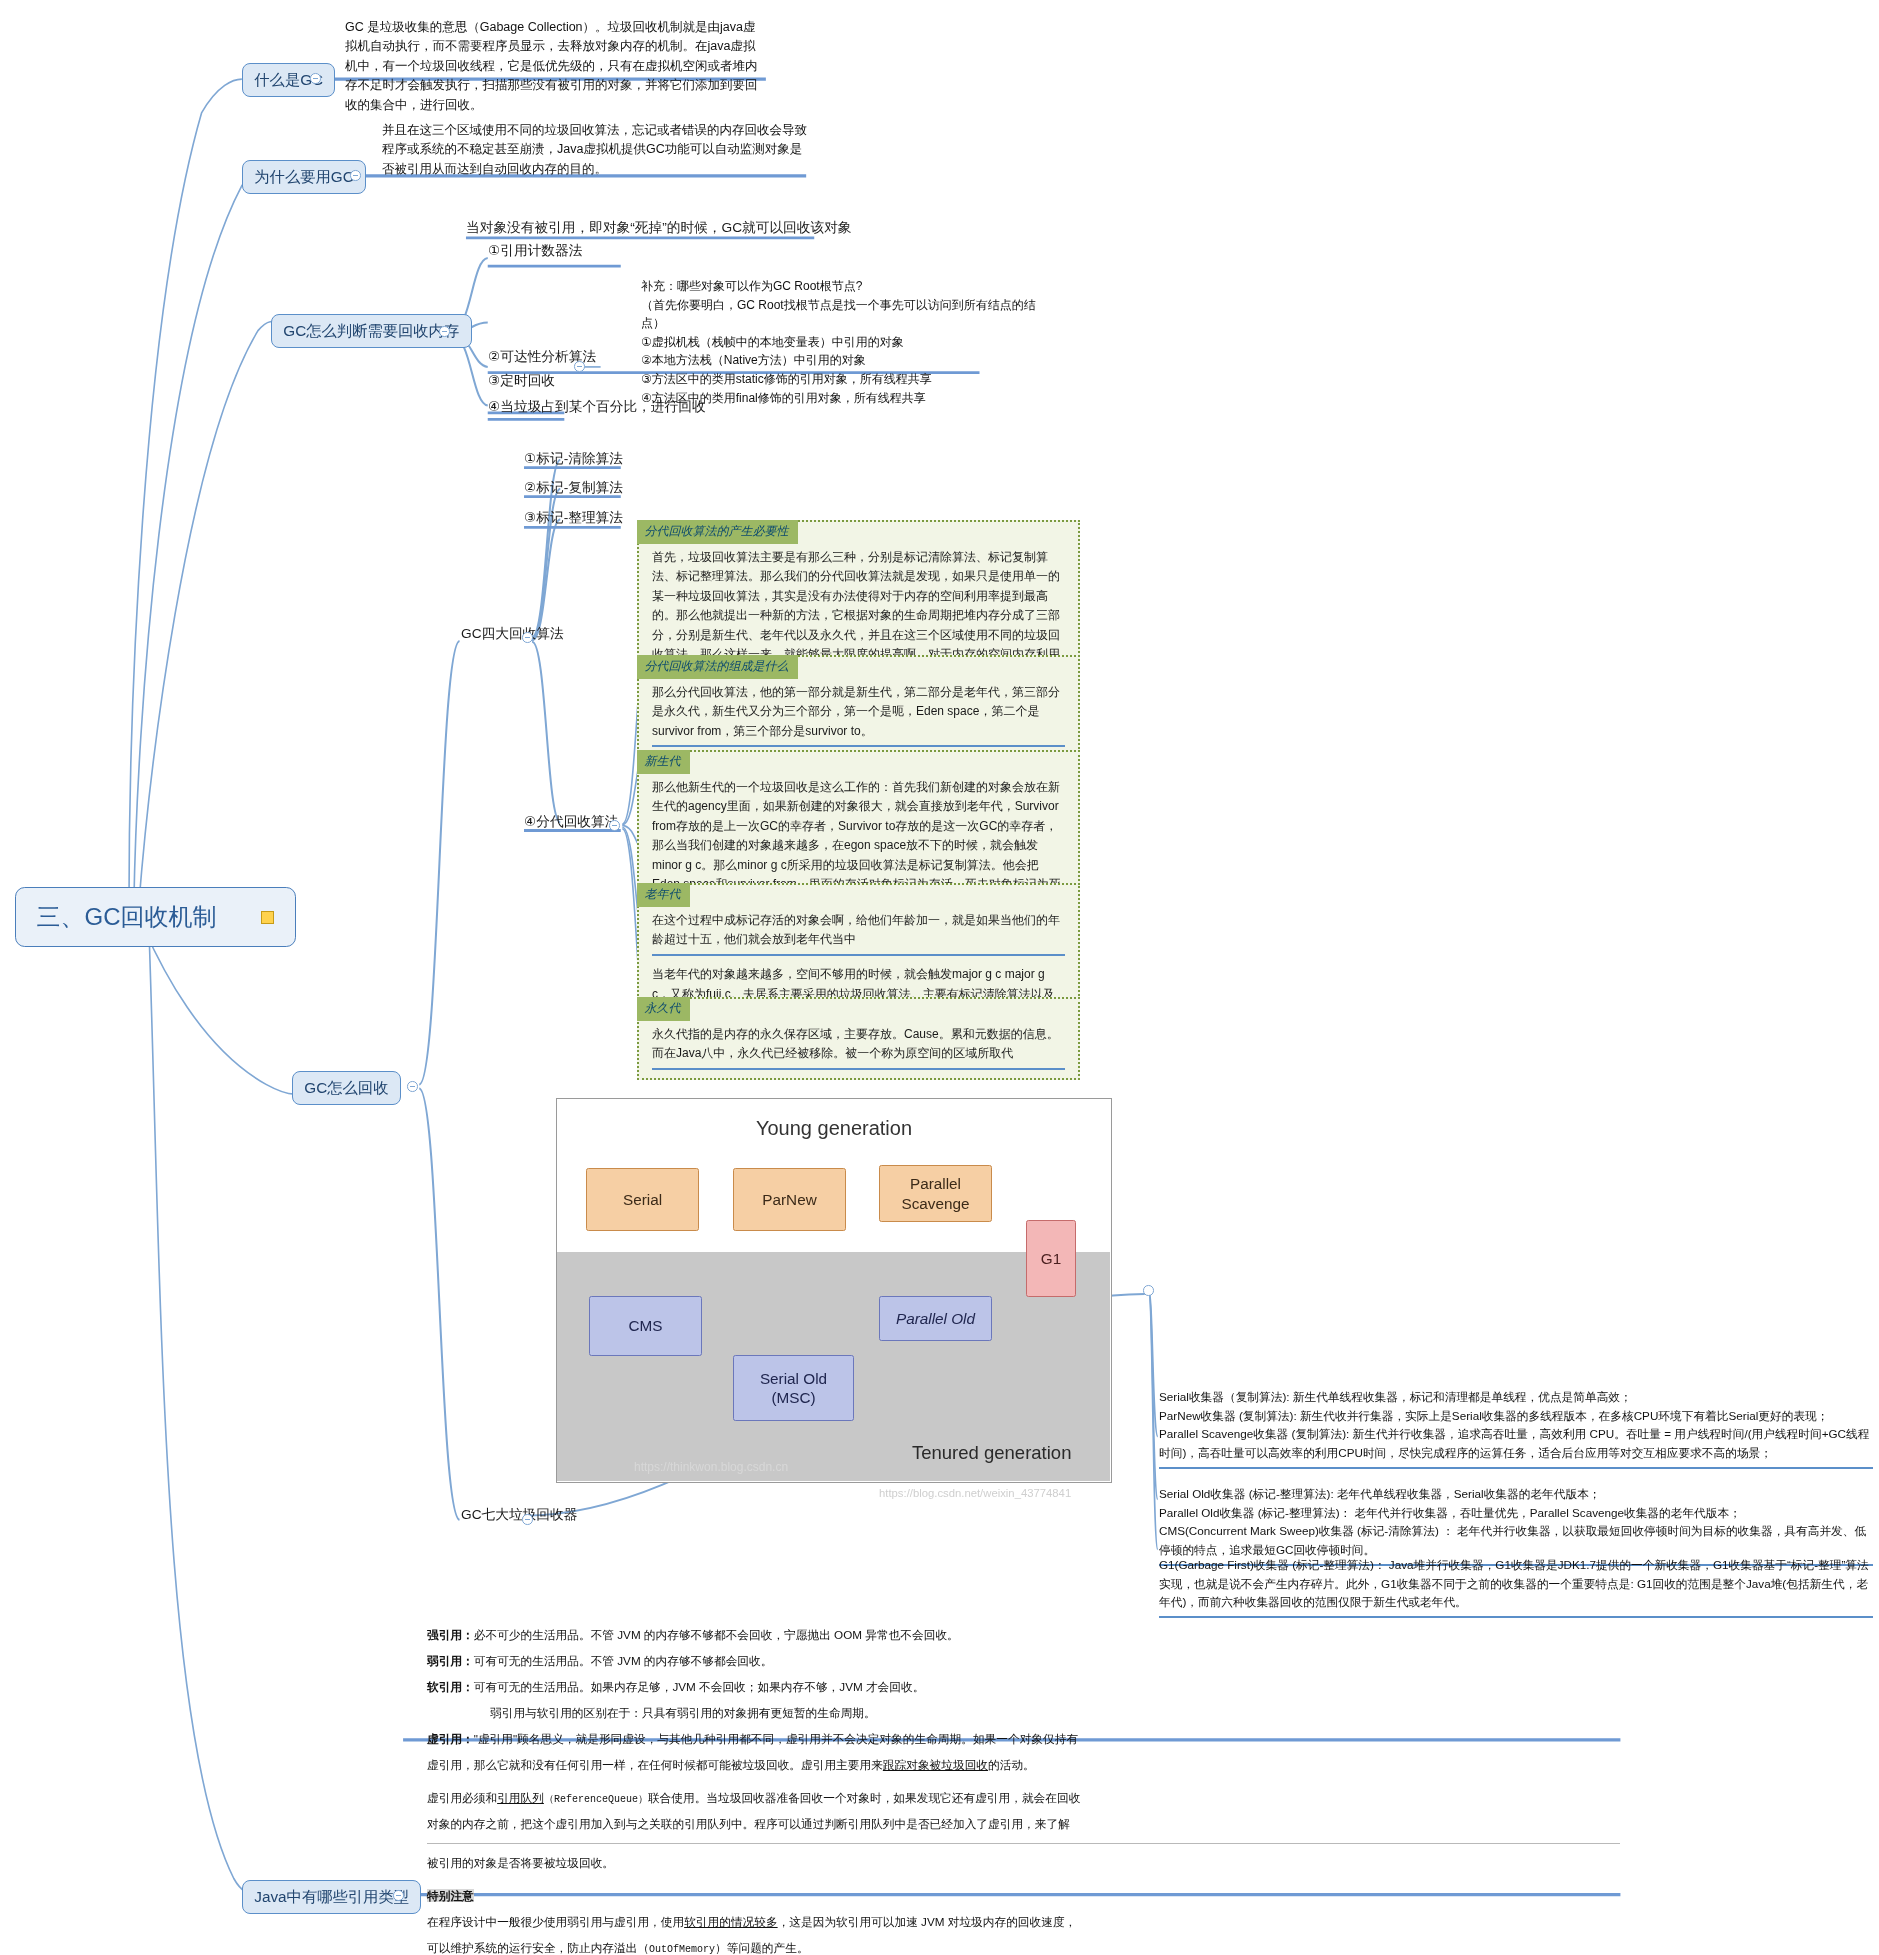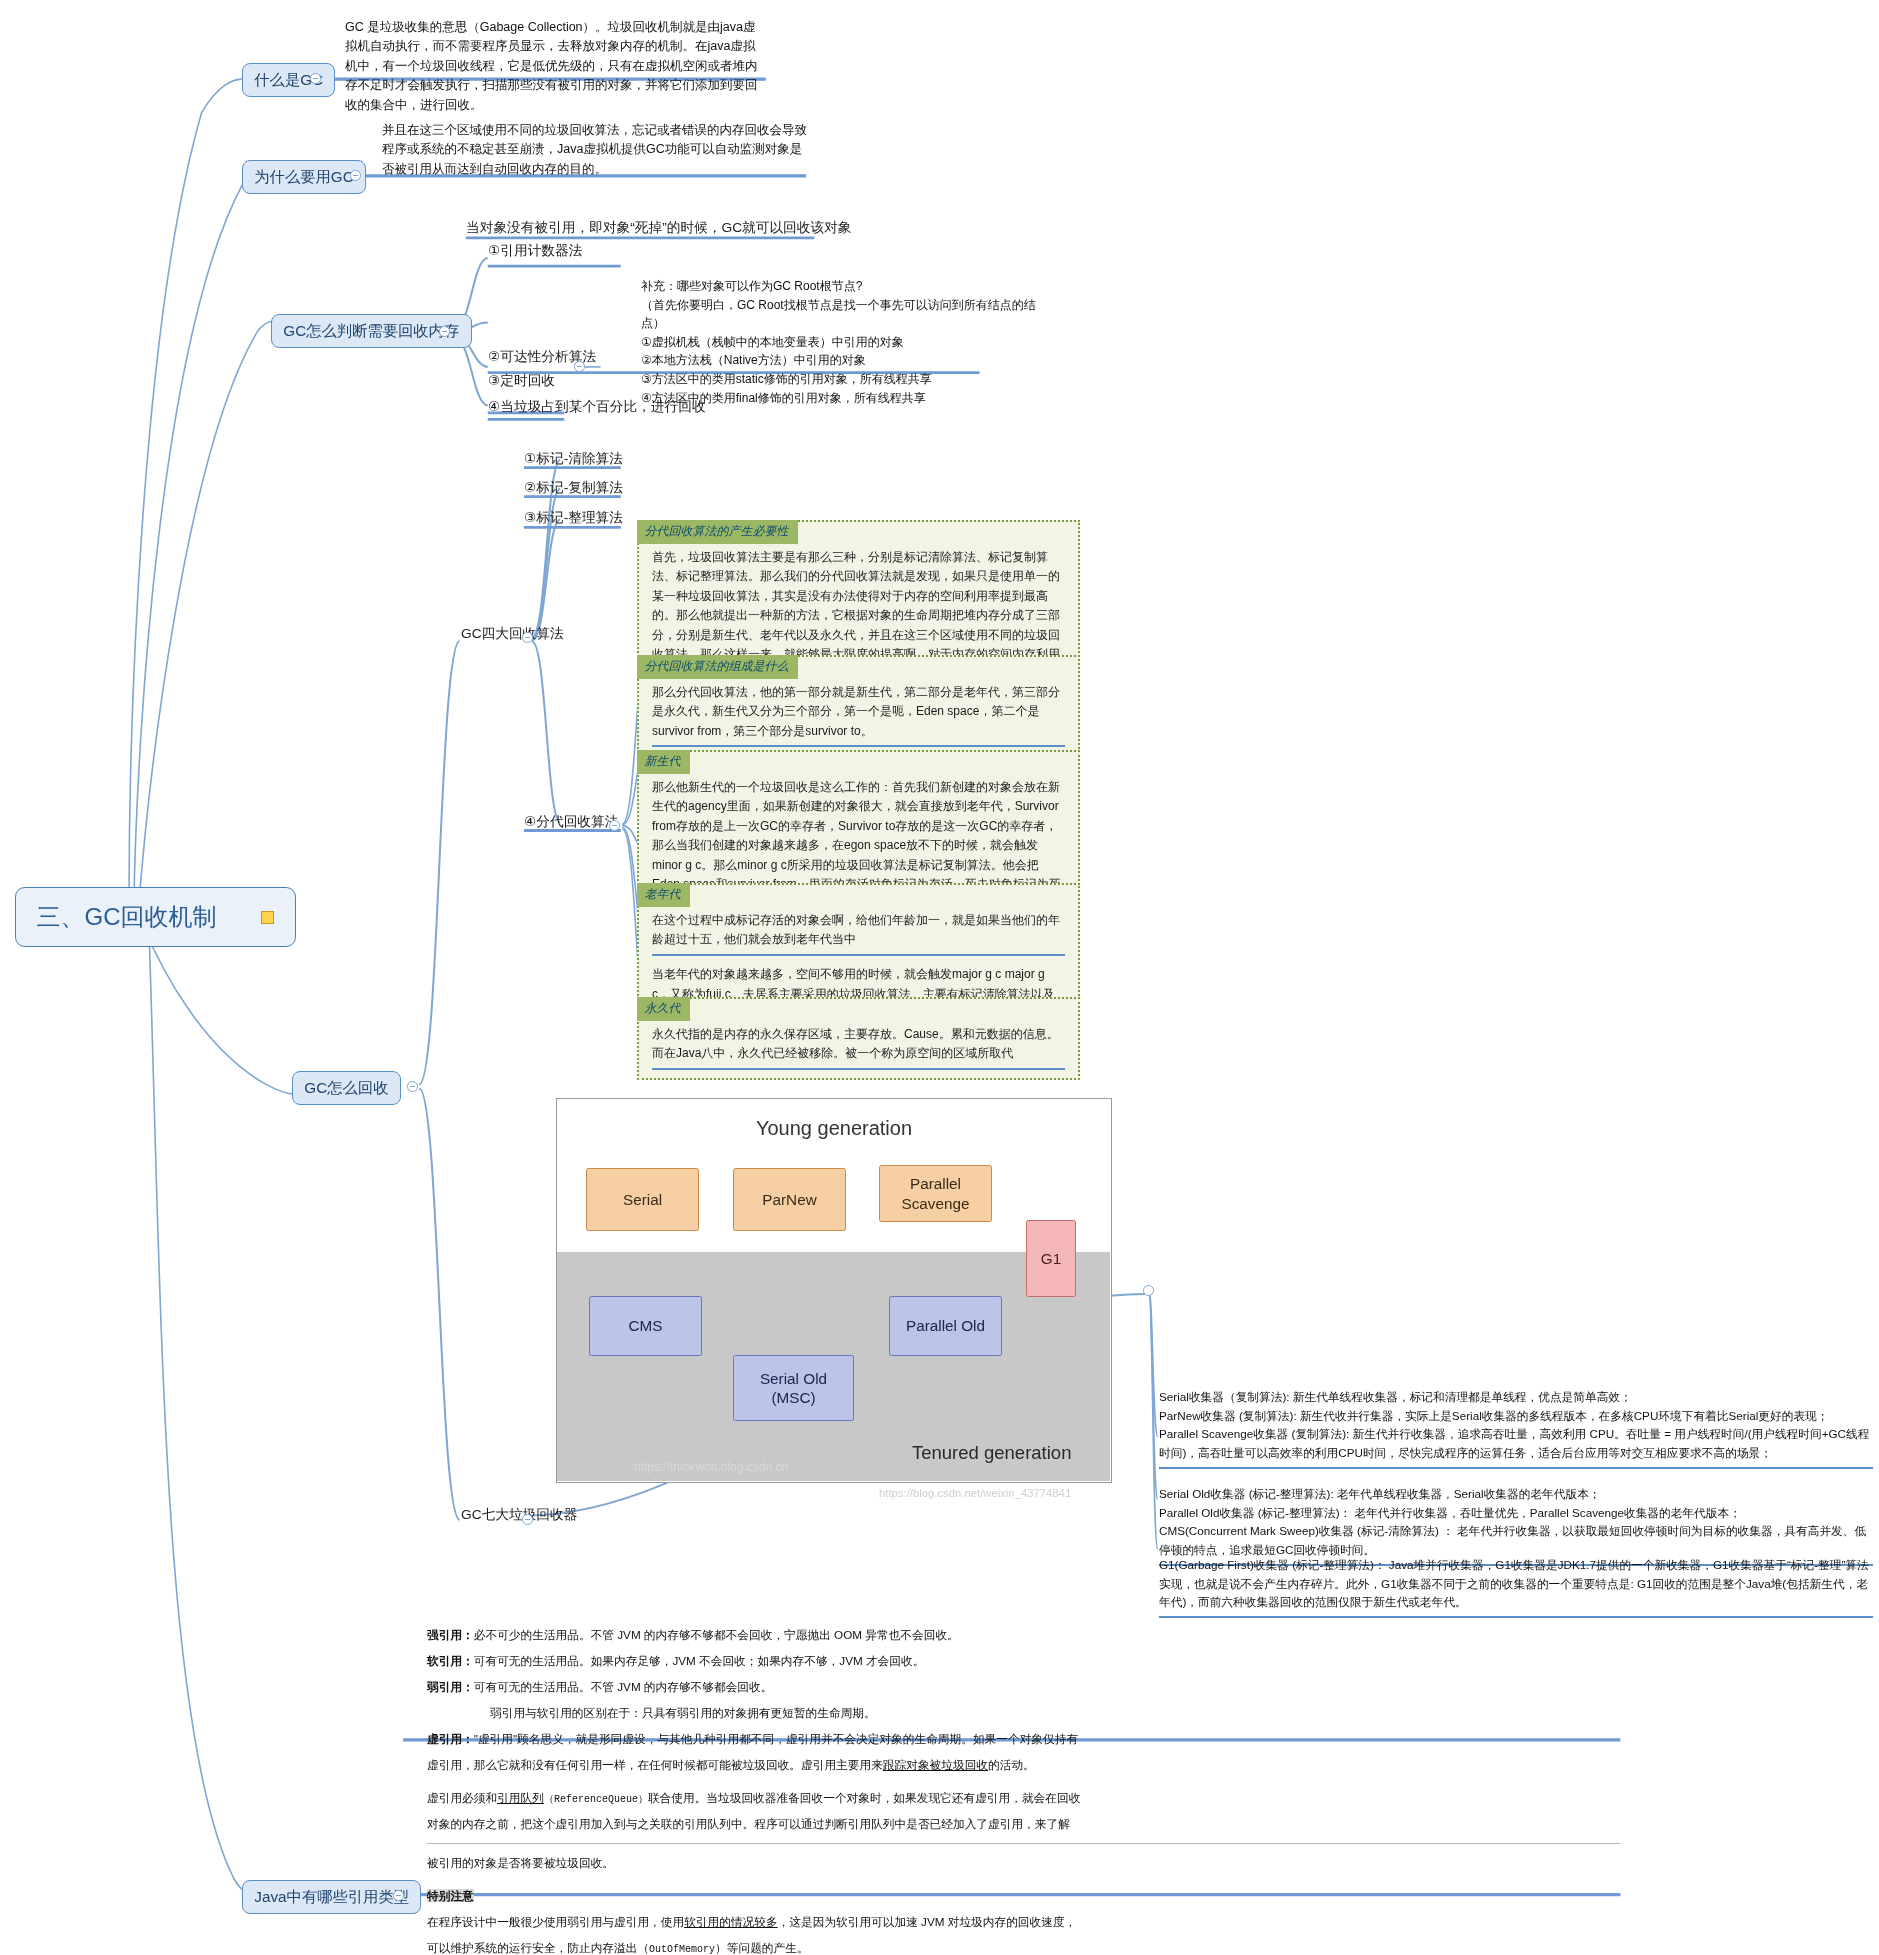--- a/index.html
+++ b/index.html
@@ -364,21 +364,21 @@
     <div class="young-label" style="top:18px;">Young generation</div>
     <div class="tenured-bg" style="left:0; top:153px; width:553px; height:229px;"></div>
     <div class="tenured-label" style="left:355px; top:343px;">Tenured generation</div>
 
     <div class="box orange" style="left:29px; top:69px; width:113px; height:63px;">Serial</div>
     <div class="box orange" style="left:176px; top:69px; width:113px; height:63px;">ParNew</div>
     <div class="box orange" style="left:322px; top:66px; width:113px; height:57px; white-space:pre-line;">Parallel
 Scavenge</div>
     <div class="box red" style="left:469px; top:121px; width:50px; height:77px;">G1</div>
     <div class="box blue" style="left:32px; top:197px; width:113px; height:60px;">CMS</div>
-    <div class="box blue" style="left:332px; top:197px; width:113px; height:60px;">Parallel Old</div>
+    <div class="box blue" style="left:322px; top:197px; width:113px; height:45px;font-style:italic;">Parallel Old</div>
     <div class="box blue" style="left:176px; top:256px; width:121px; height:66px; white-space:pre-line;">Serial Old
 (MSC)</div>
 
     <div class="watermark" style="left:77px; top:361px;">https://thinkwon.blog.csdn.cn</div>
   </div>
   <div class="watermark2" style="left:879px; top:1487px;">https://blog.csdn.net/weixin_43774841</div>
   <div class="handle plain" style="left:1143px; top:1285px;"></div>
 
   <div class="right-para" style="left:1159px; top:1388px; width:714px;">Serial收集器（复制算法): 新生代单线程收集器，标记和清理都是单线程，优点是简单高效；
 ParNew收集器 (复制算法): 新生代收并行集器，实际上是Serial收集器的多线程版本，在多核CPU环境下有着比Serial更好的表现；
@@ -391,24 +391,24 @@
   <div class="branch-node" style="left:242px; top:1880px;">
     <span>Java中有哪些引用类型</span>
   </div>
   <div class="handle" style="left:393px; top:1890px;"></div>
 
   <div class="docblock" style="left:427px; top:1627px; width:1193px;">
     <div class="docline">
       <span class="b">强引用：</span><span>必不可少的生活用品。不管 JVM 的内存够不够都不会回收，宁愿抛出 OOM 异常也不会回收。</span>
     </div>
     <div class="docline">
+      <span class="b">弱引用：</span><span>可有可无的生活用品。不管 JVM 的内存够不够都会回收。</span>
+    </div>
+    <div class="docline">
       <span class="b">软引用：</span><span>可有可无的生活用品。如果内存足够，JVM 不会回收；如果内存不够，JVM 才会回收。</span>
-    </div>
-    <div class="docline">
-      <span class="b">弱引用：</span><span>可有可无的生活用品。不管 JVM 的内存够不够都会回收。</span>
     </div>
     <div class="docline indent">
       <span>弱引用与软引用的区别在于：只具有弱引用的对象拥有更短暂的生命周期。</span>
     </div>
     <div class="docline">
       <span class="b">虚引用：</span><span>"虚引用"顾名思义，就是形同虚设，与其他几种引用都不同，虚引用并不会决定对象的生命周期。如果一个对象仅持有</span>
     </div>
     <div class="docline loose">
       <span>虚引用，那么它就和没有任何引用一样，在任何时候都可能被垃圾回收。虚引用主要用来</span><span class="u">跟踪对象被垃圾回收</span><span>的活动。</span>
     </div>

